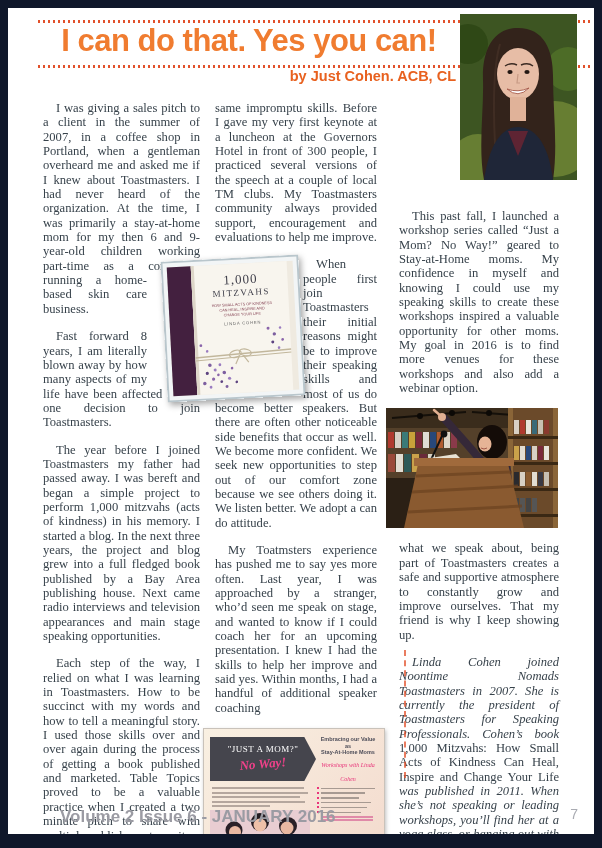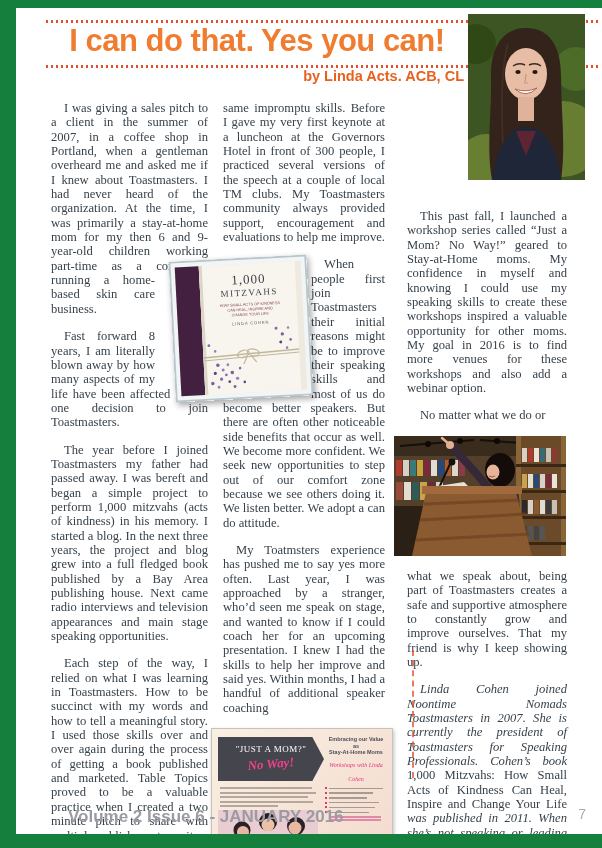--- a/index.html
+++ b/index.html
@@ -1,16 +1,16 @@
 <!DOCTYPE html>
 <html><head>
 <meta charset="utf-8">
 <style>
   html,body{margin:0;padding:0;background:#333;}
-  .frame{width:602px;height:848px;box-sizing:border-box;background:#15803d;padding:8px 8px 14px 16px;position:relative;}
+  .frame{width:602px;height:848px;box-sizing:border-box;background:#0f172a;padding:8px 8px 14px 8px;position:relative;}
   .page{position:relative;width:586px;height:826px;background:#ffffff;overflow:hidden;font-family:"Liberation Serif",serif;}
 
   .rule{position:absolute;left:30px;right:3px;height:3px;
         background-image:repeating-linear-gradient(90deg,#e2512b 0 2px,transparent 2px 5px);}
   .rule.top{top:12px}
   .rule.mid{top:57px}
 
   .title{position:absolute;left:34px;top:15px;width:414px;text-align:center;
          font-family:"Liberation Sans",sans-serif;font-weight:700;font-size:31px;
          letter-spacing:-0.5px;color:#f07c30;white-space:nowrap;}
@@ -70,21 +70,21 @@
 </style>
 </head>
 <body>
 
 <div class="frame">
   <div class="page">
 
     <div class="rule top"></div>
     <div class="title">I can do that. Yes you can!</div>
     <div class="rule mid"></div>
-    <div class="byline">by Linda Acts. ACB, CL</div>
+    <div class="byline">by Just Cohen. ACB, CL</div>
 
     <svg class="headshot" viewBox="0 0 117 166">
       <rect width="117" height="166" fill="#3d5522"></rect>
       <circle cx="95" cy="125" r="38" fill="#8ba03f" opacity="0.55"></circle>
       <circle cx="18" cy="148" r="28" fill="#9cb14a" opacity="0.45"></circle>
       <circle cx="108" cy="55" r="22" fill="#597c2b" opacity="0.6"></circle>
       <circle cx="8" cy="30" r="20" fill="#26400f" opacity="0.6"></circle>
       <circle cx="62" cy="162" r="30" fill="#b9c96a" opacity="0.3"></circle>
       <path d="M58 14 C32 14 22 38 23 66 C24 96 18 134 24 166 L93 166 C98 132 93 98 93 62 C93 36 84 14 58 14 Z" fill="#33231b"></path>
       <path d="M40 30 C34 50 33 90 35 130" stroke="#4a332a" stroke-width="2" fill="none" opacity="0.6"></path>
@@ -172,21 +172,20 @@
               <div></div>
           </div>
         </div>
         <div class="fl-ribbon">www.1000mitzvahs.org</div>
       </div>
 
     </div>
 
     <div class="col col3">
       <p>This past fall, I launched a workshop series called “Just a Mom? No Way!” geared to Stay-at-Home moms. My confidence in myself and knowing I could use my speaking skills to create these workshops inspired a valuable opportunity for other moms. My goal in 2016 is to find more venues for these workshops and also add a webinar option.</p>
-      <p>No matter what we do or</p>
 
       <svg class="speak" viewBox="0 0 172 120">
         <rect width="172" height="120" fill="#2b2015"></rect>
         <rect width="172" height="26" fill="#3a2c1c"></rect>
         <path d="M6 10 L80 4 M86 4 L166 10" stroke="#15100a" stroke-width="2"></path>
         <circle cx="34" cy="8" r="3" fill="#0c0906"></circle>
           <circle cx="66" cy="5" r="3" fill="#0c0906"></circle>
         <circle cx="103" cy="5" r="3" fill="#0c0906"></circle>
           <circle cx="136" cy="8" r="3" fill="#0c0906"></circle>
         <rect x="0" y="20" width="122" height="50" fill="#54402a"></rect>

